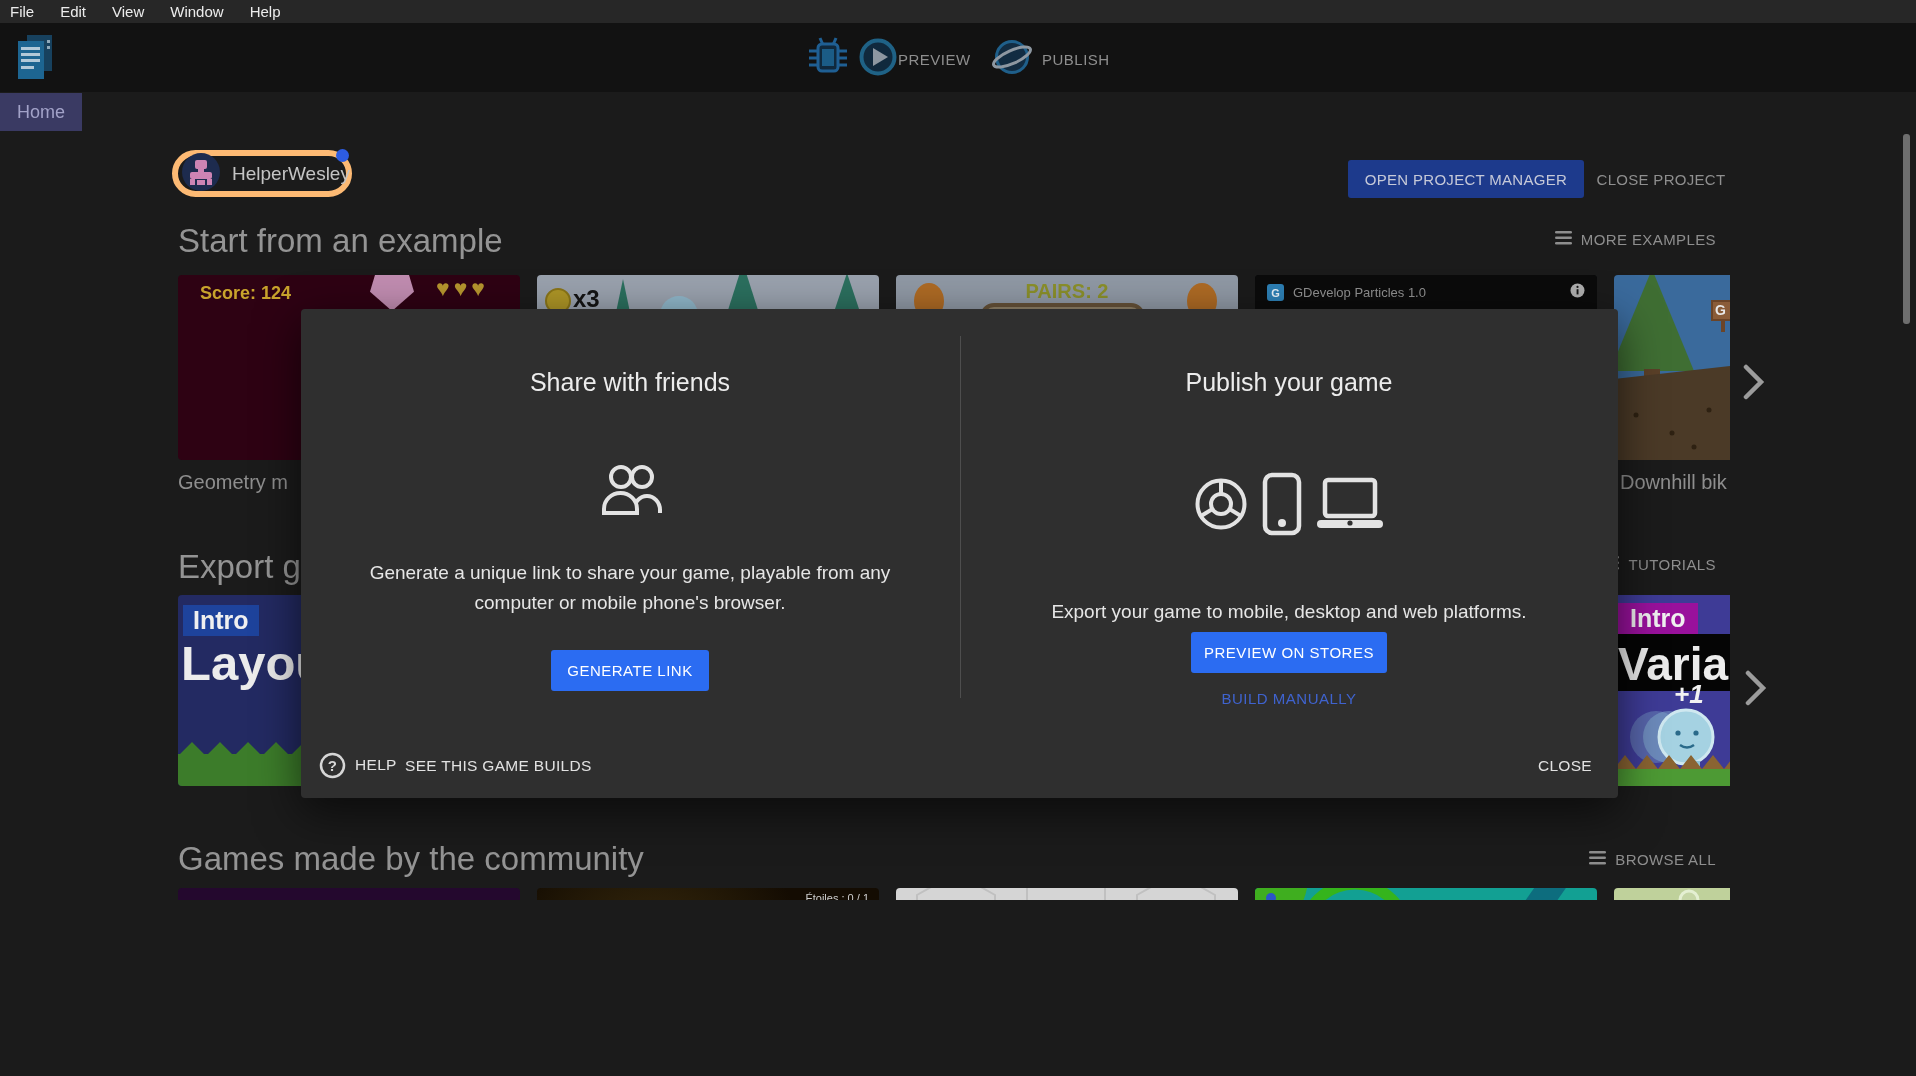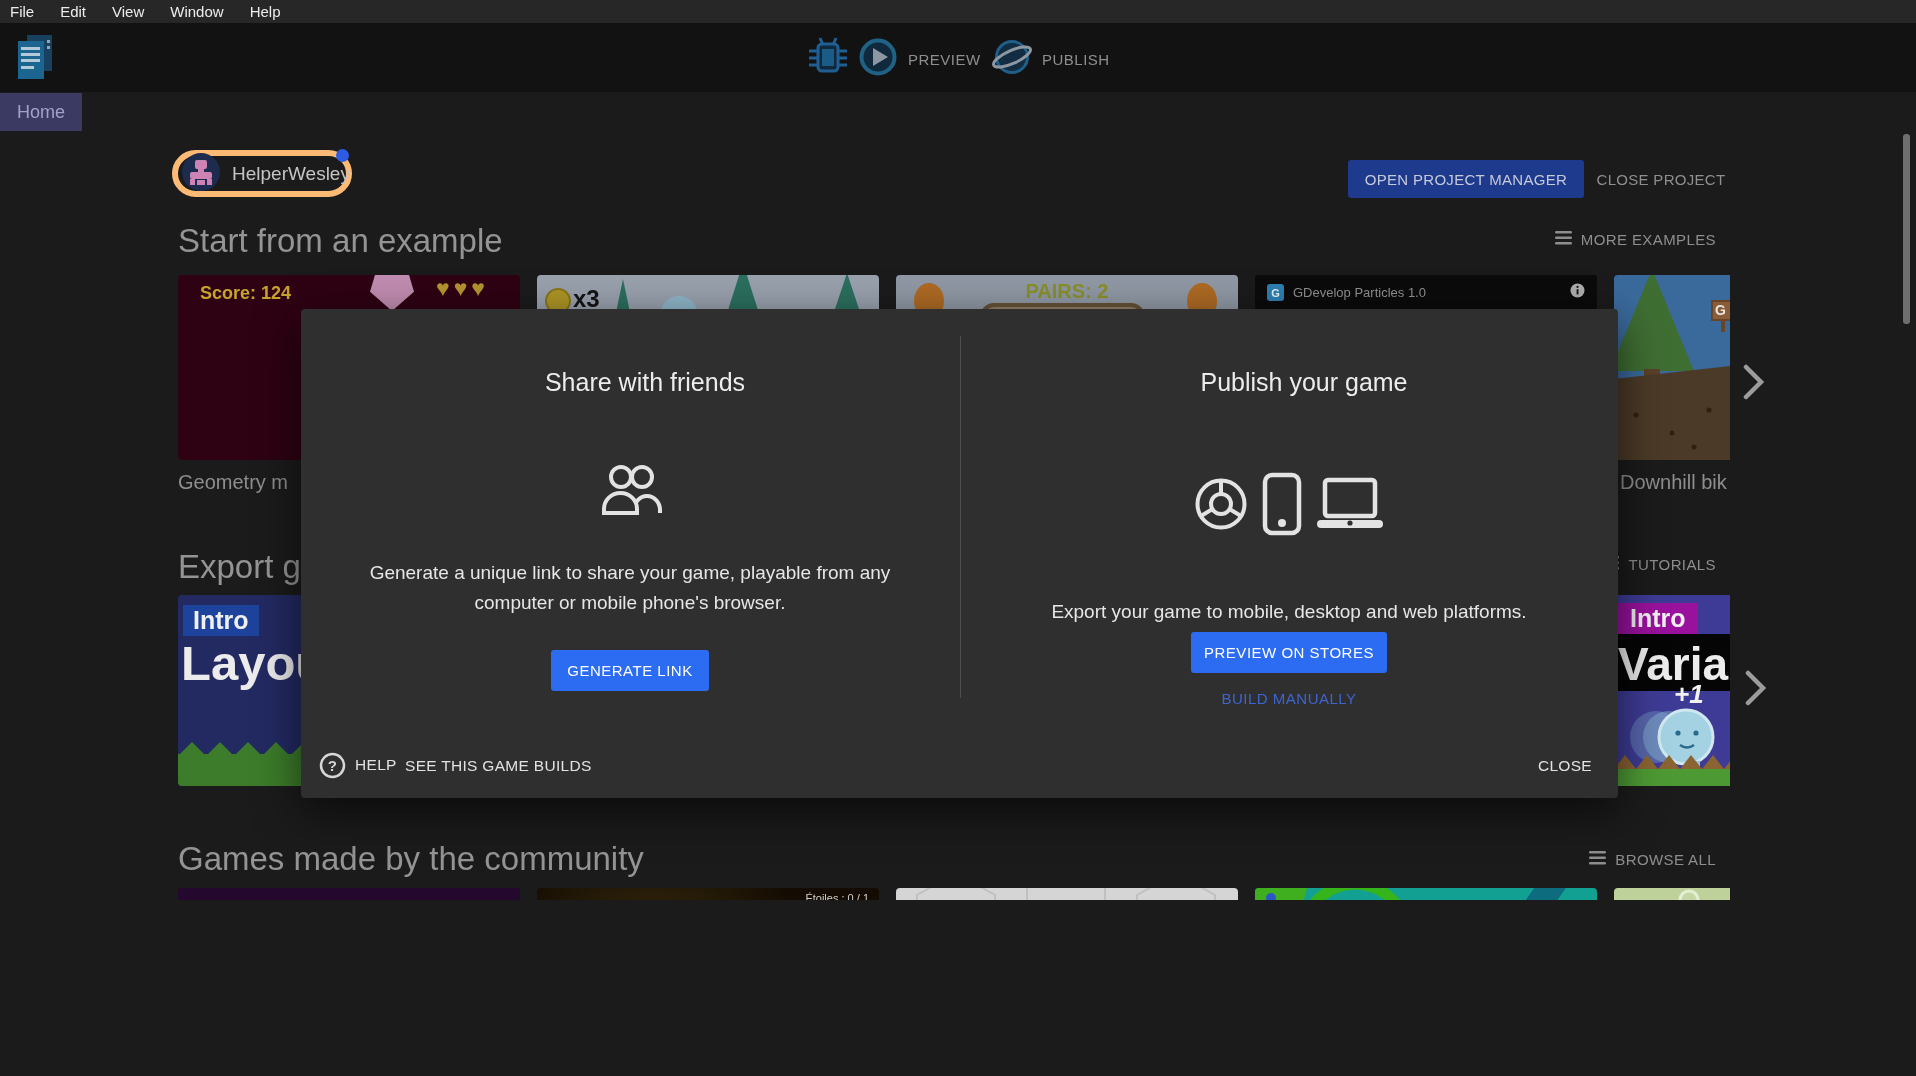--- a/index.html
+++ b/index.html
@@ -37,21 +37,21 @@
   
   .btn-primary-dim { position:absolute; background:#1d3a8c; border:none; border-radius:3px;
     color:#c6c9d8; font-size:15px; font-weight:500; letter-spacing:.3px; cursor:pointer;
     font-family:"Liberation Sans",sans-serif; }
   .btn-flat-dim { position:absolute; background:transparent; border:none; color:#8f8f8f;
     font-size:15px; letter-spacing:.3px; cursor:pointer; font-family:"Liberation Sans",sans-serif; }
 
   
   #dialog { position:absolute; left:301px; top:309px; width:1317px; height:489px;
     background:#2f2f2f; border-radius:4px; box-shadow:0 14px 45px rgba(0,0,0,.6); z-index:10; }
-  .dlg-title { position:absolute; width:658px; text-align:center; color:#ececec; font-size:25px; font-weight:400;margin-left:15px; }
+  .dlg-title { position:absolute; width:658px; text-align:center; color:#ececec; font-size:25px; font-weight:400; }
   .dlg-desc { position:absolute; color:#e6e6e6; font-size:19px; line-height:30px; text-align:center; }
   .btn-primary { position:absolute; background:#2b6cf2; border:none; border-radius:3px; color:#fff;
     font-size:15px; font-weight:500; letter-spacing:.5px; cursor:pointer;
     font-family:"Liberation Sans",sans-serif; }
   .btn-link { position:absolute; background:transparent; border:none; color:#3f63cf; font-size:15px;
     font-weight:500; letter-spacing:.5px; cursor:pointer; font-family:"Liberation Sans",sans-serif; }
   .dlg-flat { background:transparent; border:none; color:#e2e2e2; font-size:15.5px; letter-spacing:.3px;
     cursor:pointer; font-family:"Liberation Sans",sans-serif; display:flex; align-items:center; gap:9px; }
 
   
@@ -103,21 +103,21 @@
             <line x1="32" y1="22" x2="41" y2="22"></line>
             <line x1="32" y1="29" x2="41" y2="29"></line>
           <line x1="17" y1="9" x2="14" y2="2"></line>
             <line x1="27" y1="9" x2="30" y2="2"></line>
         </g>
         <rect x="12" y="8" width="20" height="27" rx="4" fill="#10293d" stroke="#1f5f93" stroke-width="3"></rect>
         <rect x="16" y="13" width="12" height="17" fill="#1b5c86"></rect>
       </svg>
     </div>
 
-    <div class="abs" style="left:858px; top:14px; display:flex; align-items:center; gap:10px; cursor:pointer;">
+    <div class="abs" style="left:858px; top:14px; display:flex; align-items:center; cursor:pointer;">
       <span>
         <svg width="40" height="40" viewBox="0 0 40 40">
           <circle cx="20" cy="20" r="16.5" fill="#10293d" stroke="#1f6286" stroke-width="4"></circle>
           <path d="M15 11 L30 20 L15 29 Z" fill="#8d97a1"></path>
         </svg>
       </span>
       <span class="tool-label">PREVIEW</span>
     </div>
 
     <div class="abs" style="left:992px; top:14px; display:flex; align-items:center; gap:10px; cursor:pointer;">

